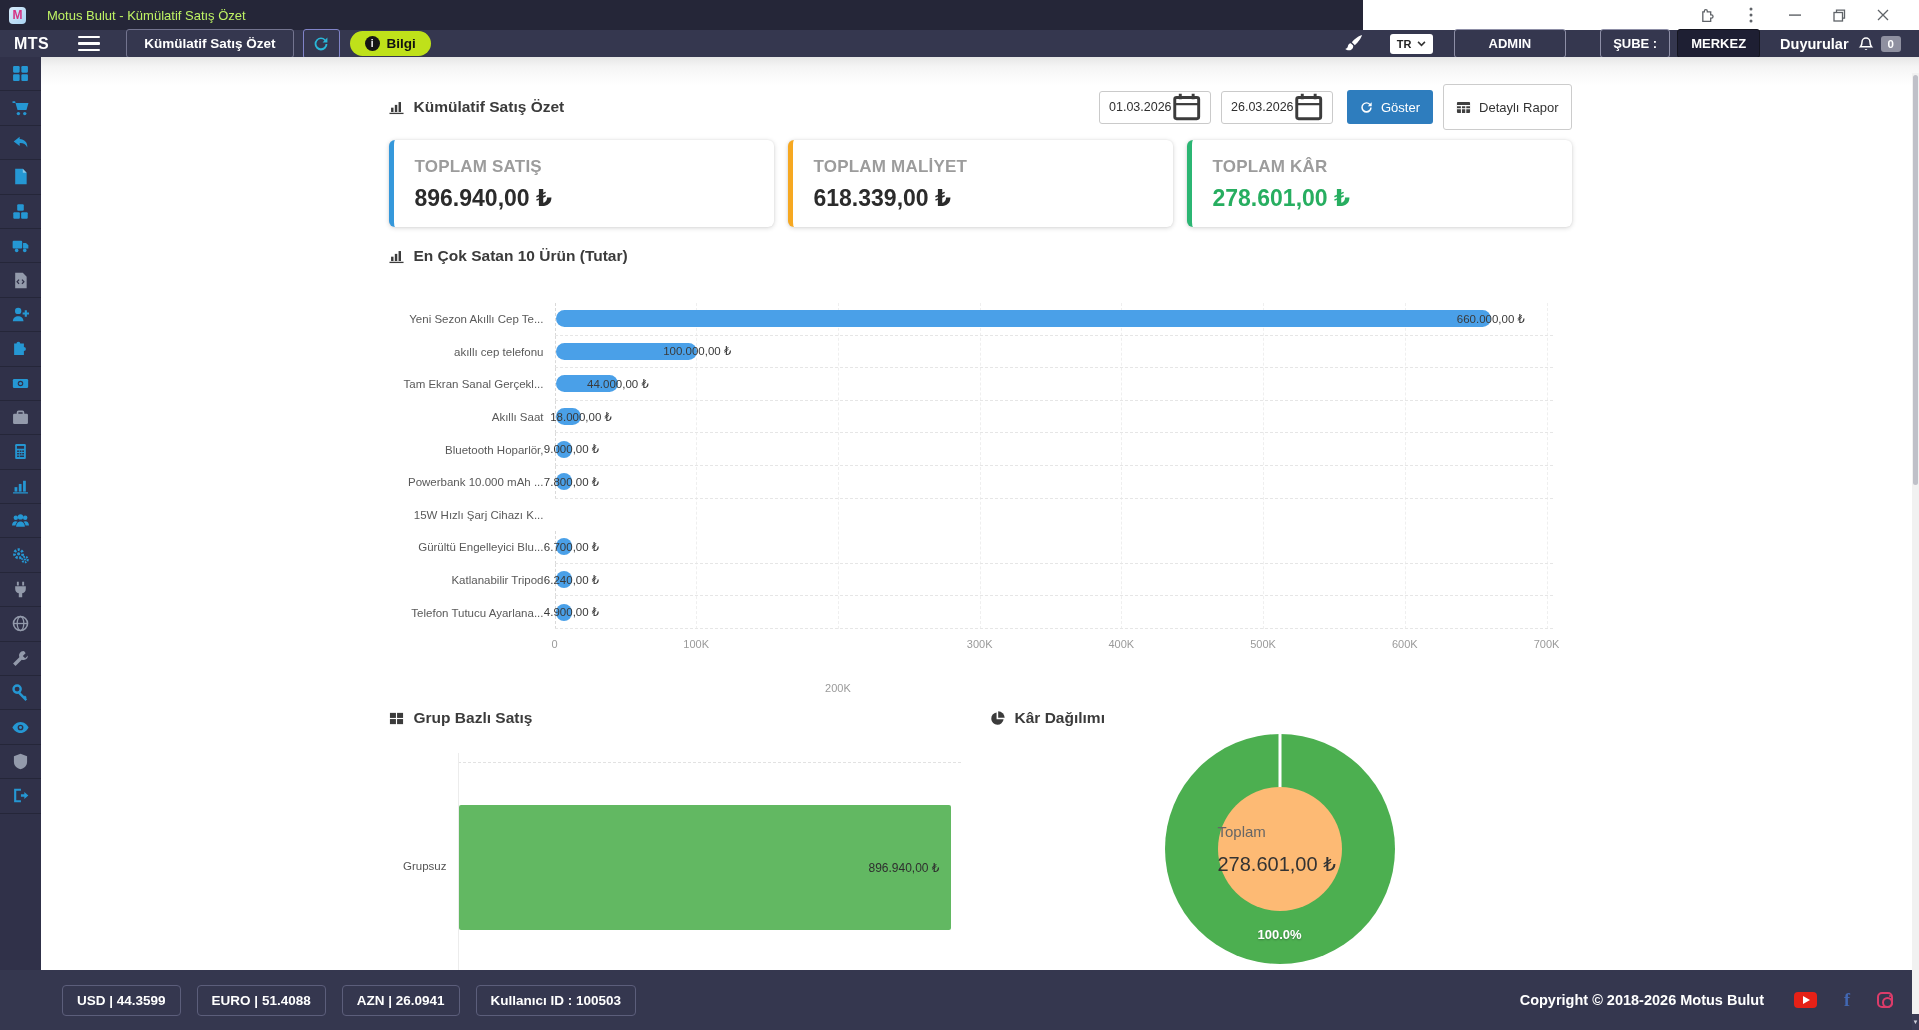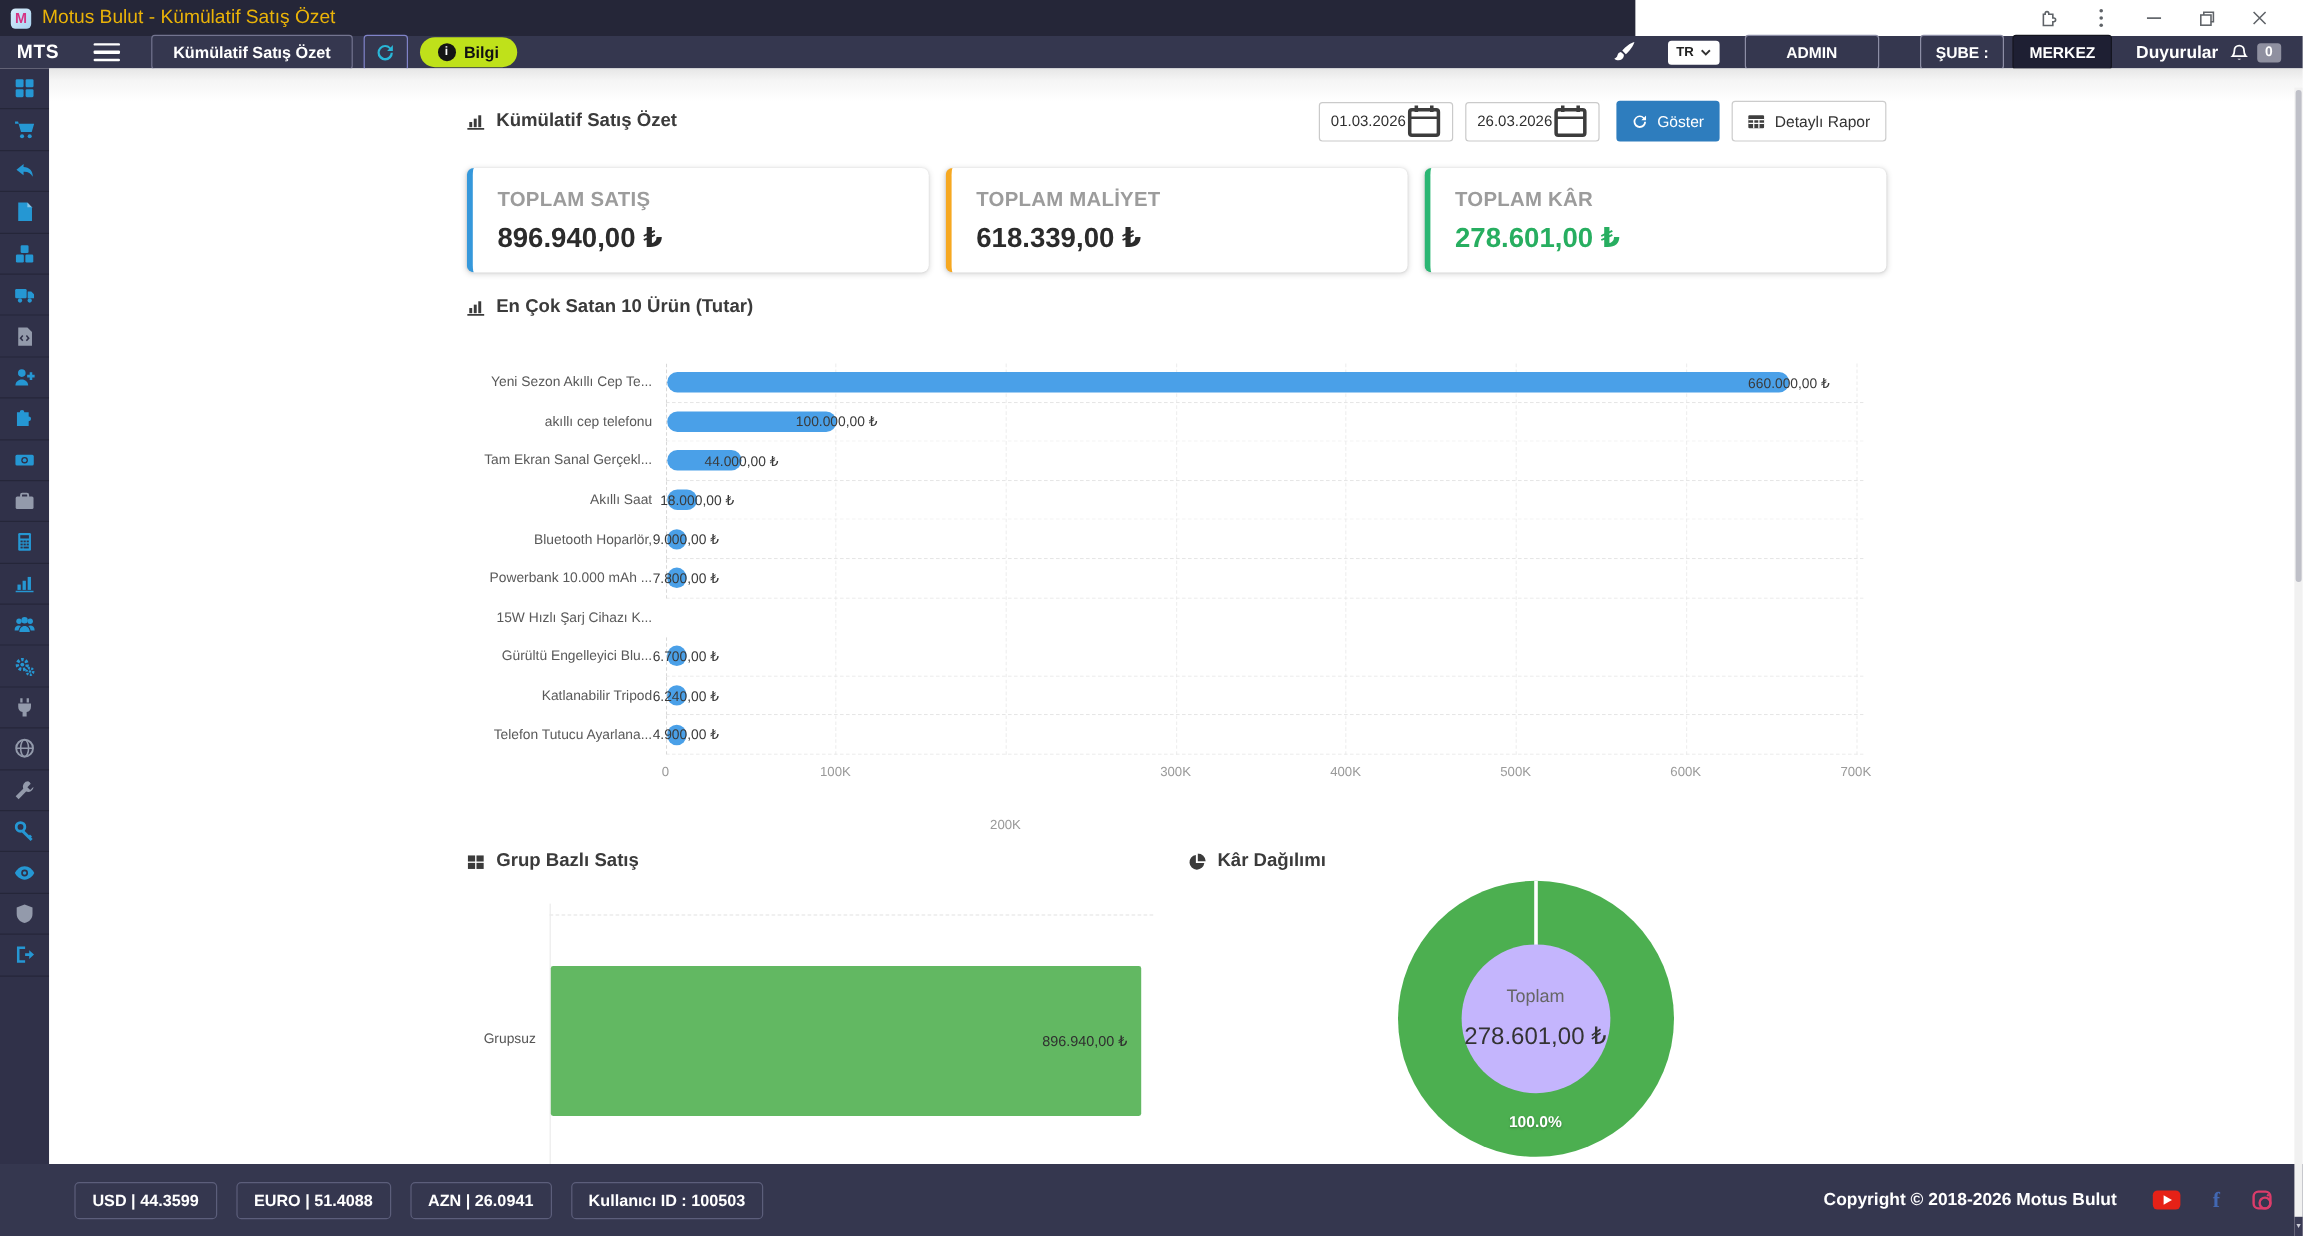--- a/index.html
+++ b/index.html
@@ -4,21 +4,21 @@
 <style>
   * { margin:0; padding:0; box-sizing:border-box; }
   html,body { width:1919px; height:1030px; overflow:hidden; }
   body { font-family:"Liberation Sans","DejaVu Sans",sans-serif; background:#fff; position:relative; }
   svg { display:block; }
 
   
   .titlebar { height:30px; display:flex; }
   .tb-left { width:1363px; background:#252638; display:flex; align-items:center; gap:9px; padding-left:9px; }
   .app-logo { width:17px; height:17px; border-radius:4px; background:linear-gradient(135deg,#d9ecfa,#a9d4f2); display:flex; align-items:center; justify-content:center; font-size:12px; font-weight:bold; color:#d63384; }
-  .tb-title { font-size:16px; color:#eab308; }
+  .tb-title { font-size:13px; color:#bef264;margin-left:12px; }
   .tb-right { flex:1; background:#fff; display:flex; align-items:center; justify-content:flex-end; padding-right:14px; }
   .tb-btn { width:44px; height:30px; display:flex; align-items:center; justify-content:center; }
   .kebab svg circle { fill:#5f6368; }
 
   
   .navbar { height:27px; background:#35374f; display:flex; align-items:center; color:#fff; }
   .nv-brand { font-size:16px; font-weight:bold; margin-left:14px; letter-spacing:.5px; }
   .nv-burger { margin-left:29px; width:22px; display:flex; flex-direction:column; gap:4px; cursor:pointer; }
   .nv-burger span { height:2.5px; background:#fff; border-radius:1px; }
   .nv-pagebtn { margin-left:26px; border:1px solid #73748f; border-radius:3px; padding:6px 17px; font-weight:bold; font-size:13.5px; }
@@ -49,21 +49,21 @@
 
   .sec-head { display:flex; align-items:center; gap:10px; font-size:15.5px; font-weight:bold; color:#3b3b3b; }
   .sec-head svg { width:15px; height:15px; fill:#3b3b3b; }
 
   
   .report-row { position:absolute; top:27px; left:0; right:0; display:flex; align-items:center; justify-content:space-between; }
   .controls { display:flex; align-items:center; gap:10px; }
   .date-box { width:112px; height:33px; border:1px solid #cacaca; border-radius:3px; background:#fff; display:flex; align-items:center; justify-content:space-between; padding:0 9px; font-size:12.5px; color:#2f2f2f; }
   .btn-show { margin-left:4px; height:34px; background:#2e7dbe; color:#fff; border-radius:3px; display:flex; align-items:center; gap:8px; padding:0 13px; font-size:13px; cursor:pointer; }
   .btn-show svg { width:13px; height:13px; fill:#fff; }
-  .btn-detail { height:34px; background:#fff; border:1px solid #ccc; border-radius:3px; display:flex; align-items:center; gap:8px; padding:0 12px; font-size:13px; color:#333; cursor:pointer; }
+  .btn-detail { height:46px; background:#fff; border:1px solid #ccc; border-radius:3px; display:flex; align-items:center; gap:8px; padding:0 12px; font-size:13px; color:#333; cursor:pointer; }
 
   
   .cards { position:absolute; top:83px; left:0; right:0; display:flex; gap:14px; }
   .card { flex:1; height:87px; background:#fff; border-radius:6px; border-left:5px solid #ccc; box-shadow:0 1px 5px rgba(0,0,0,.16),0 0 2px rgba(0,0,0,.08); padding:17px 21px; }
   .card-label { font-size:17px; color:#9c9c9c; font-weight:bold; letter-spacing:.2px; margin-bottom:8px; }
   .card-value { font-size:23px; font-weight:bold; color:#2b2b2b; }
 
   
   .sec-products { position:absolute; top:190px; left:0; }
   .tp-chart { position:absolute; top:246px; left:0; right:0; }
@@ -83,21 +83,21 @@
   .sec-profit { position:absolute; top:652px; left:601px; }
   .group-chart { position:absolute; top:690px; left:0; width:580px; height:223px; }
   .g-topline { position:absolute; left:69px; right:8px; top:15px; border-top:1px dashed #e2e2e2; }
   .g-axis { position:absolute; left:69px; top:6px; bottom:0; border-left:1px solid #ececec; }
   .g-bar { position:absolute; left:70px; top:58px; width:492px; height:125px; background:#62b862; border-radius:2px; display:flex; align-items:center; justify-content:flex-end; padding-right:11px; }
   .g-value { font-size:12px; color:#2f2f2f; }
   .g-label { position:absolute; left:0; width:58px; top:113px; text-align:right; font-size:11.5px; color:#555; }
 
   .donut { position:absolute; left:776px; top:677px; width:230px; height:230px; border-radius:50%; background:#4caf50; }
   .donut-gap { position:absolute; left:50%; top:0; width:3px; height:54px; background:#fff; transform:translateX(-50%); }
-  .donut-inner { position:absolute; left:50%; top:50%; transform:translate(-50%,-50%); width:124px; height:124px; border-radius:50%; background:#c4b5fd; display:flex; flex-direction:column; align-items:center; justify-content:center; gap:12px; }
+  .donut-inner { position:absolute; left:50%; top:50%; transform:translate(-50%,-50%); width:124px; height:124px; border-radius:50%; background:#fdba74; display:flex; flex-direction:column; justify-content:center; gap:12px; }
   .donut-center-label { font-size:15px; color:#666; }
   .donut-center-value { font-size:20px; color:#333; white-space:nowrap; }
   .donut-pct { position:absolute; left:50%; bottom:22px; transform:translateX(-50%); color:#fff; font-size:13px; font-weight:bold; text-shadow:0 1px 2px rgba(0,0,0,.3); }
 
   
   .footer { height:60px; background:#35374f; display:flex; align-items:center; padding-left:62px; color:#fff; }
   .f-badge { border:1px solid #5c5e7b; border-radius:4px; padding:7px 14px; font-size:13.5px; font-weight:bold; margin-right:16px; white-space:nowrap; }
   .f-copy { margin-left:auto; font-size:14.5px; font-weight:bold; }
   .f-social { display:flex; align-items:center; gap:27px; margin-left:30px; margin-right:26px; }
   .ic-yt { width:23px; height:16px; background:#e62117; border-radius:4px; position:relative; display:block; }

